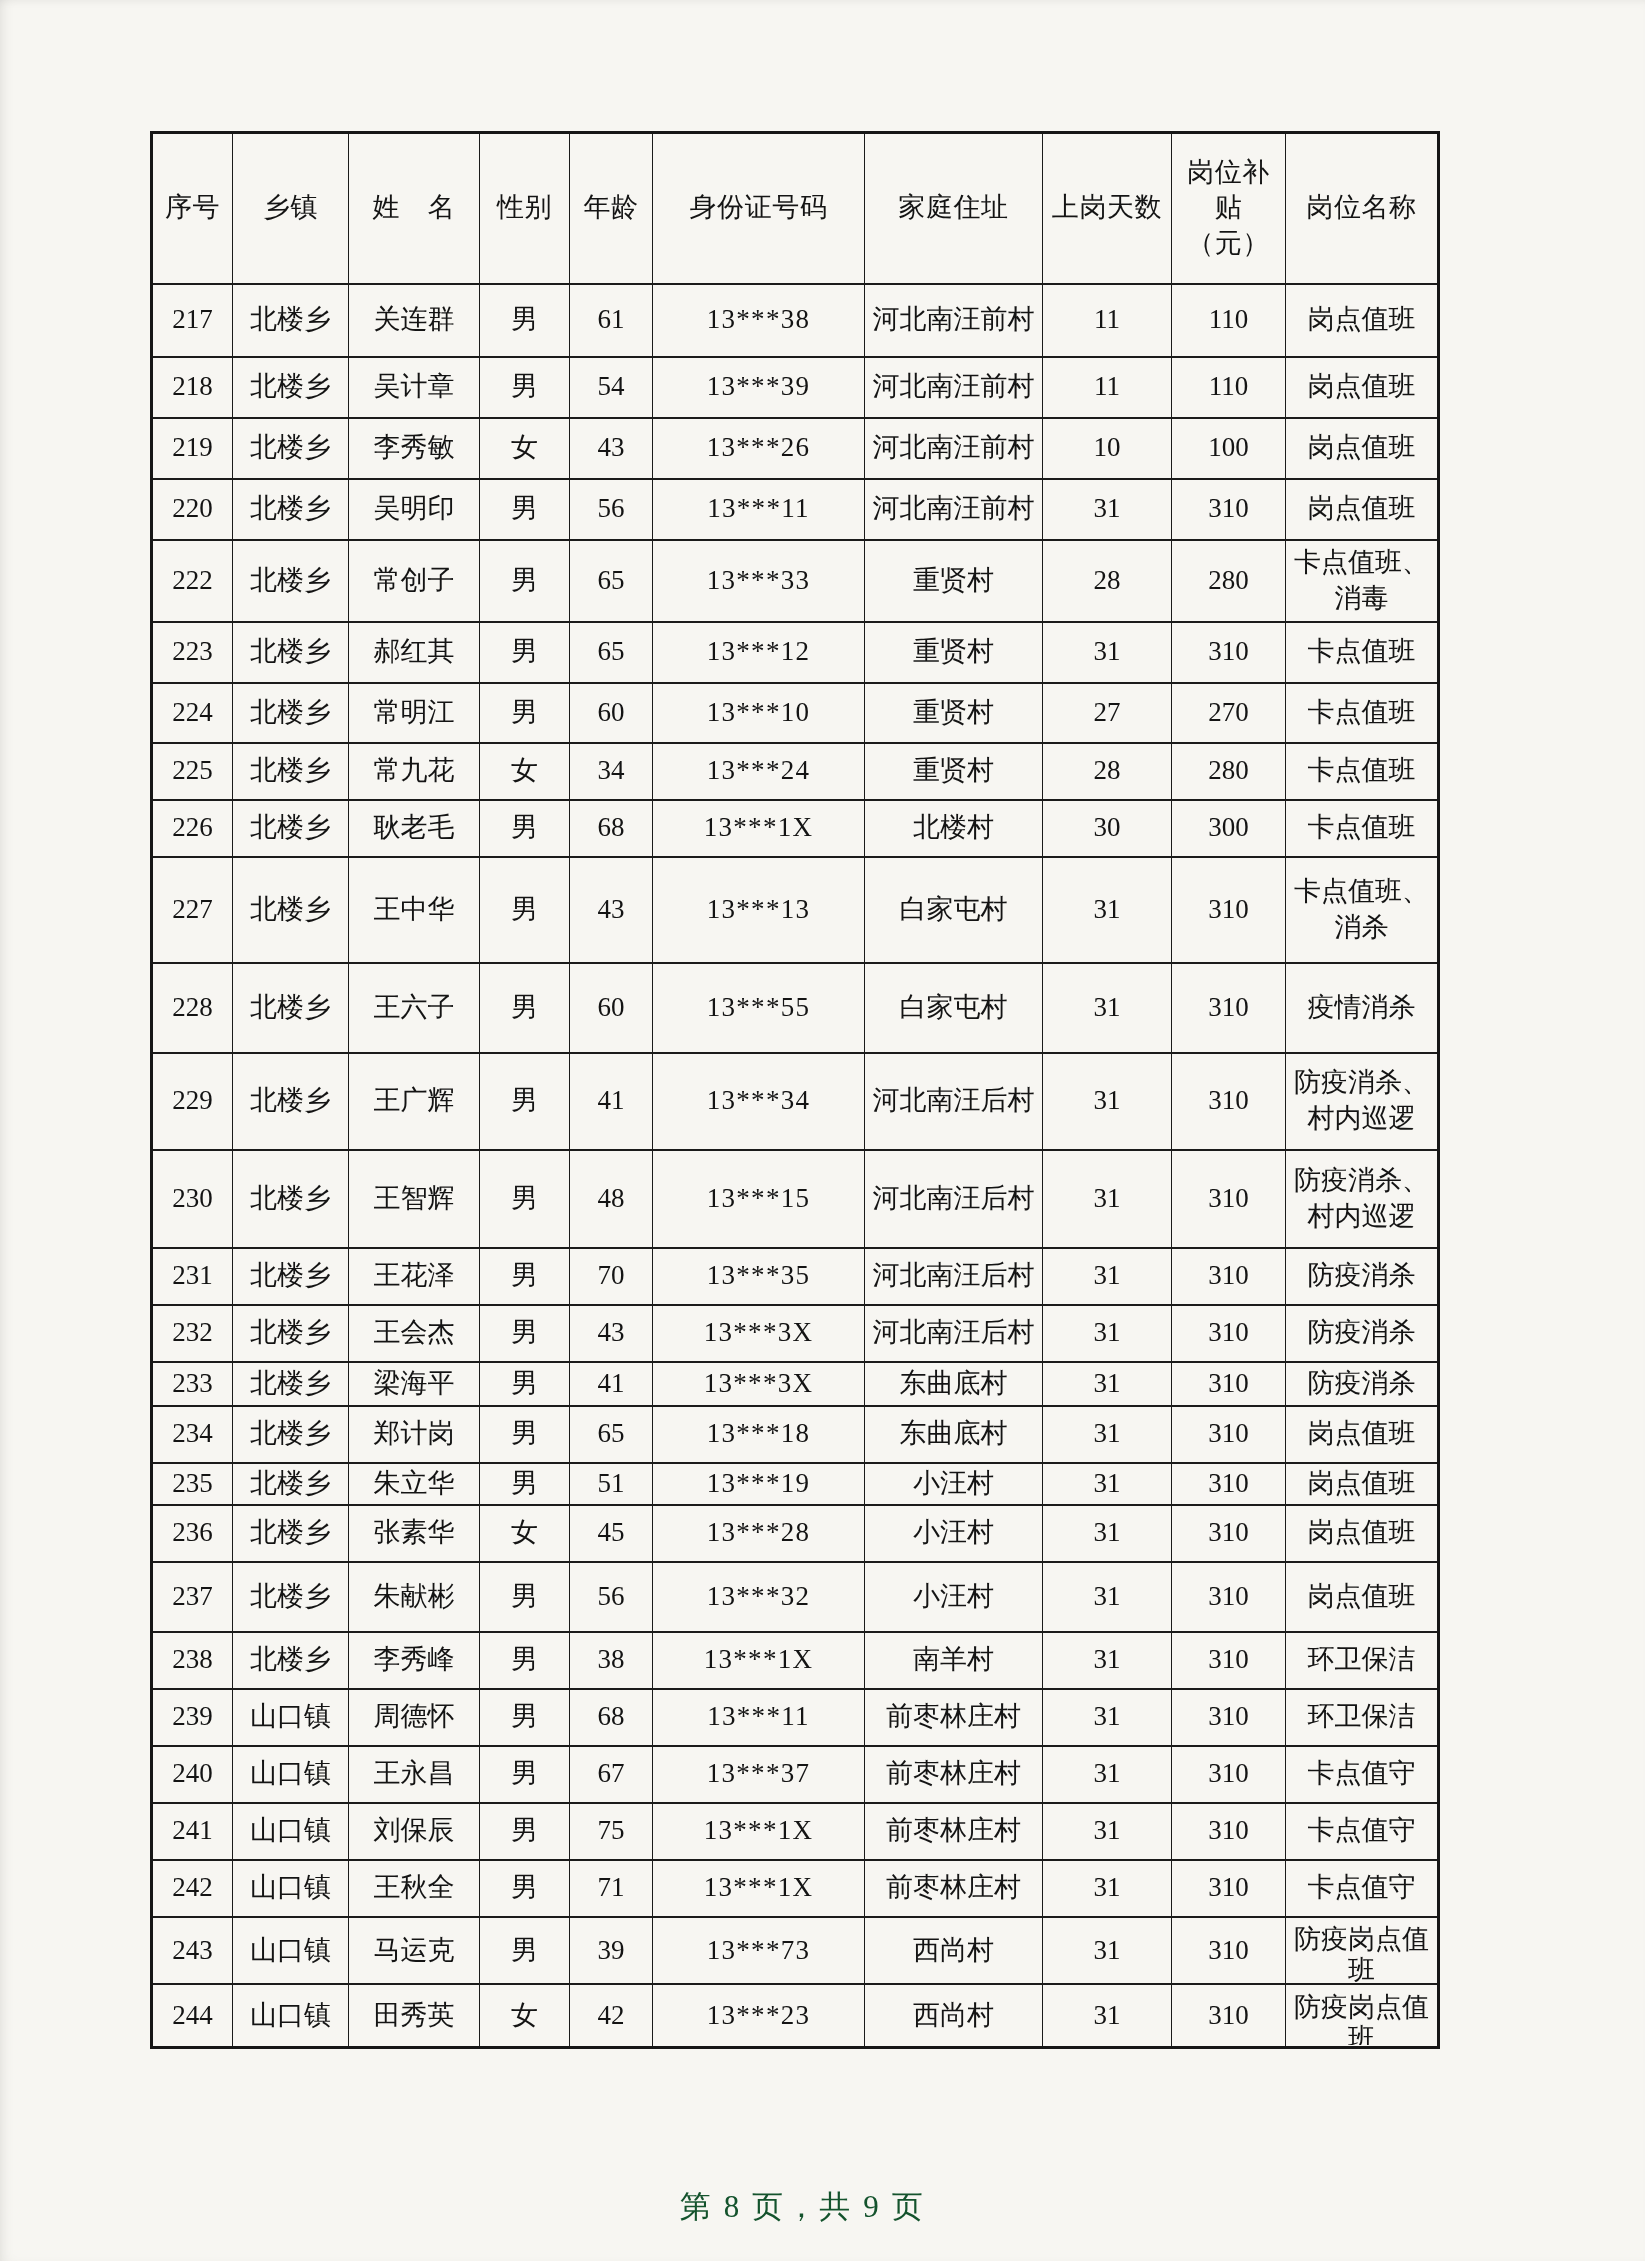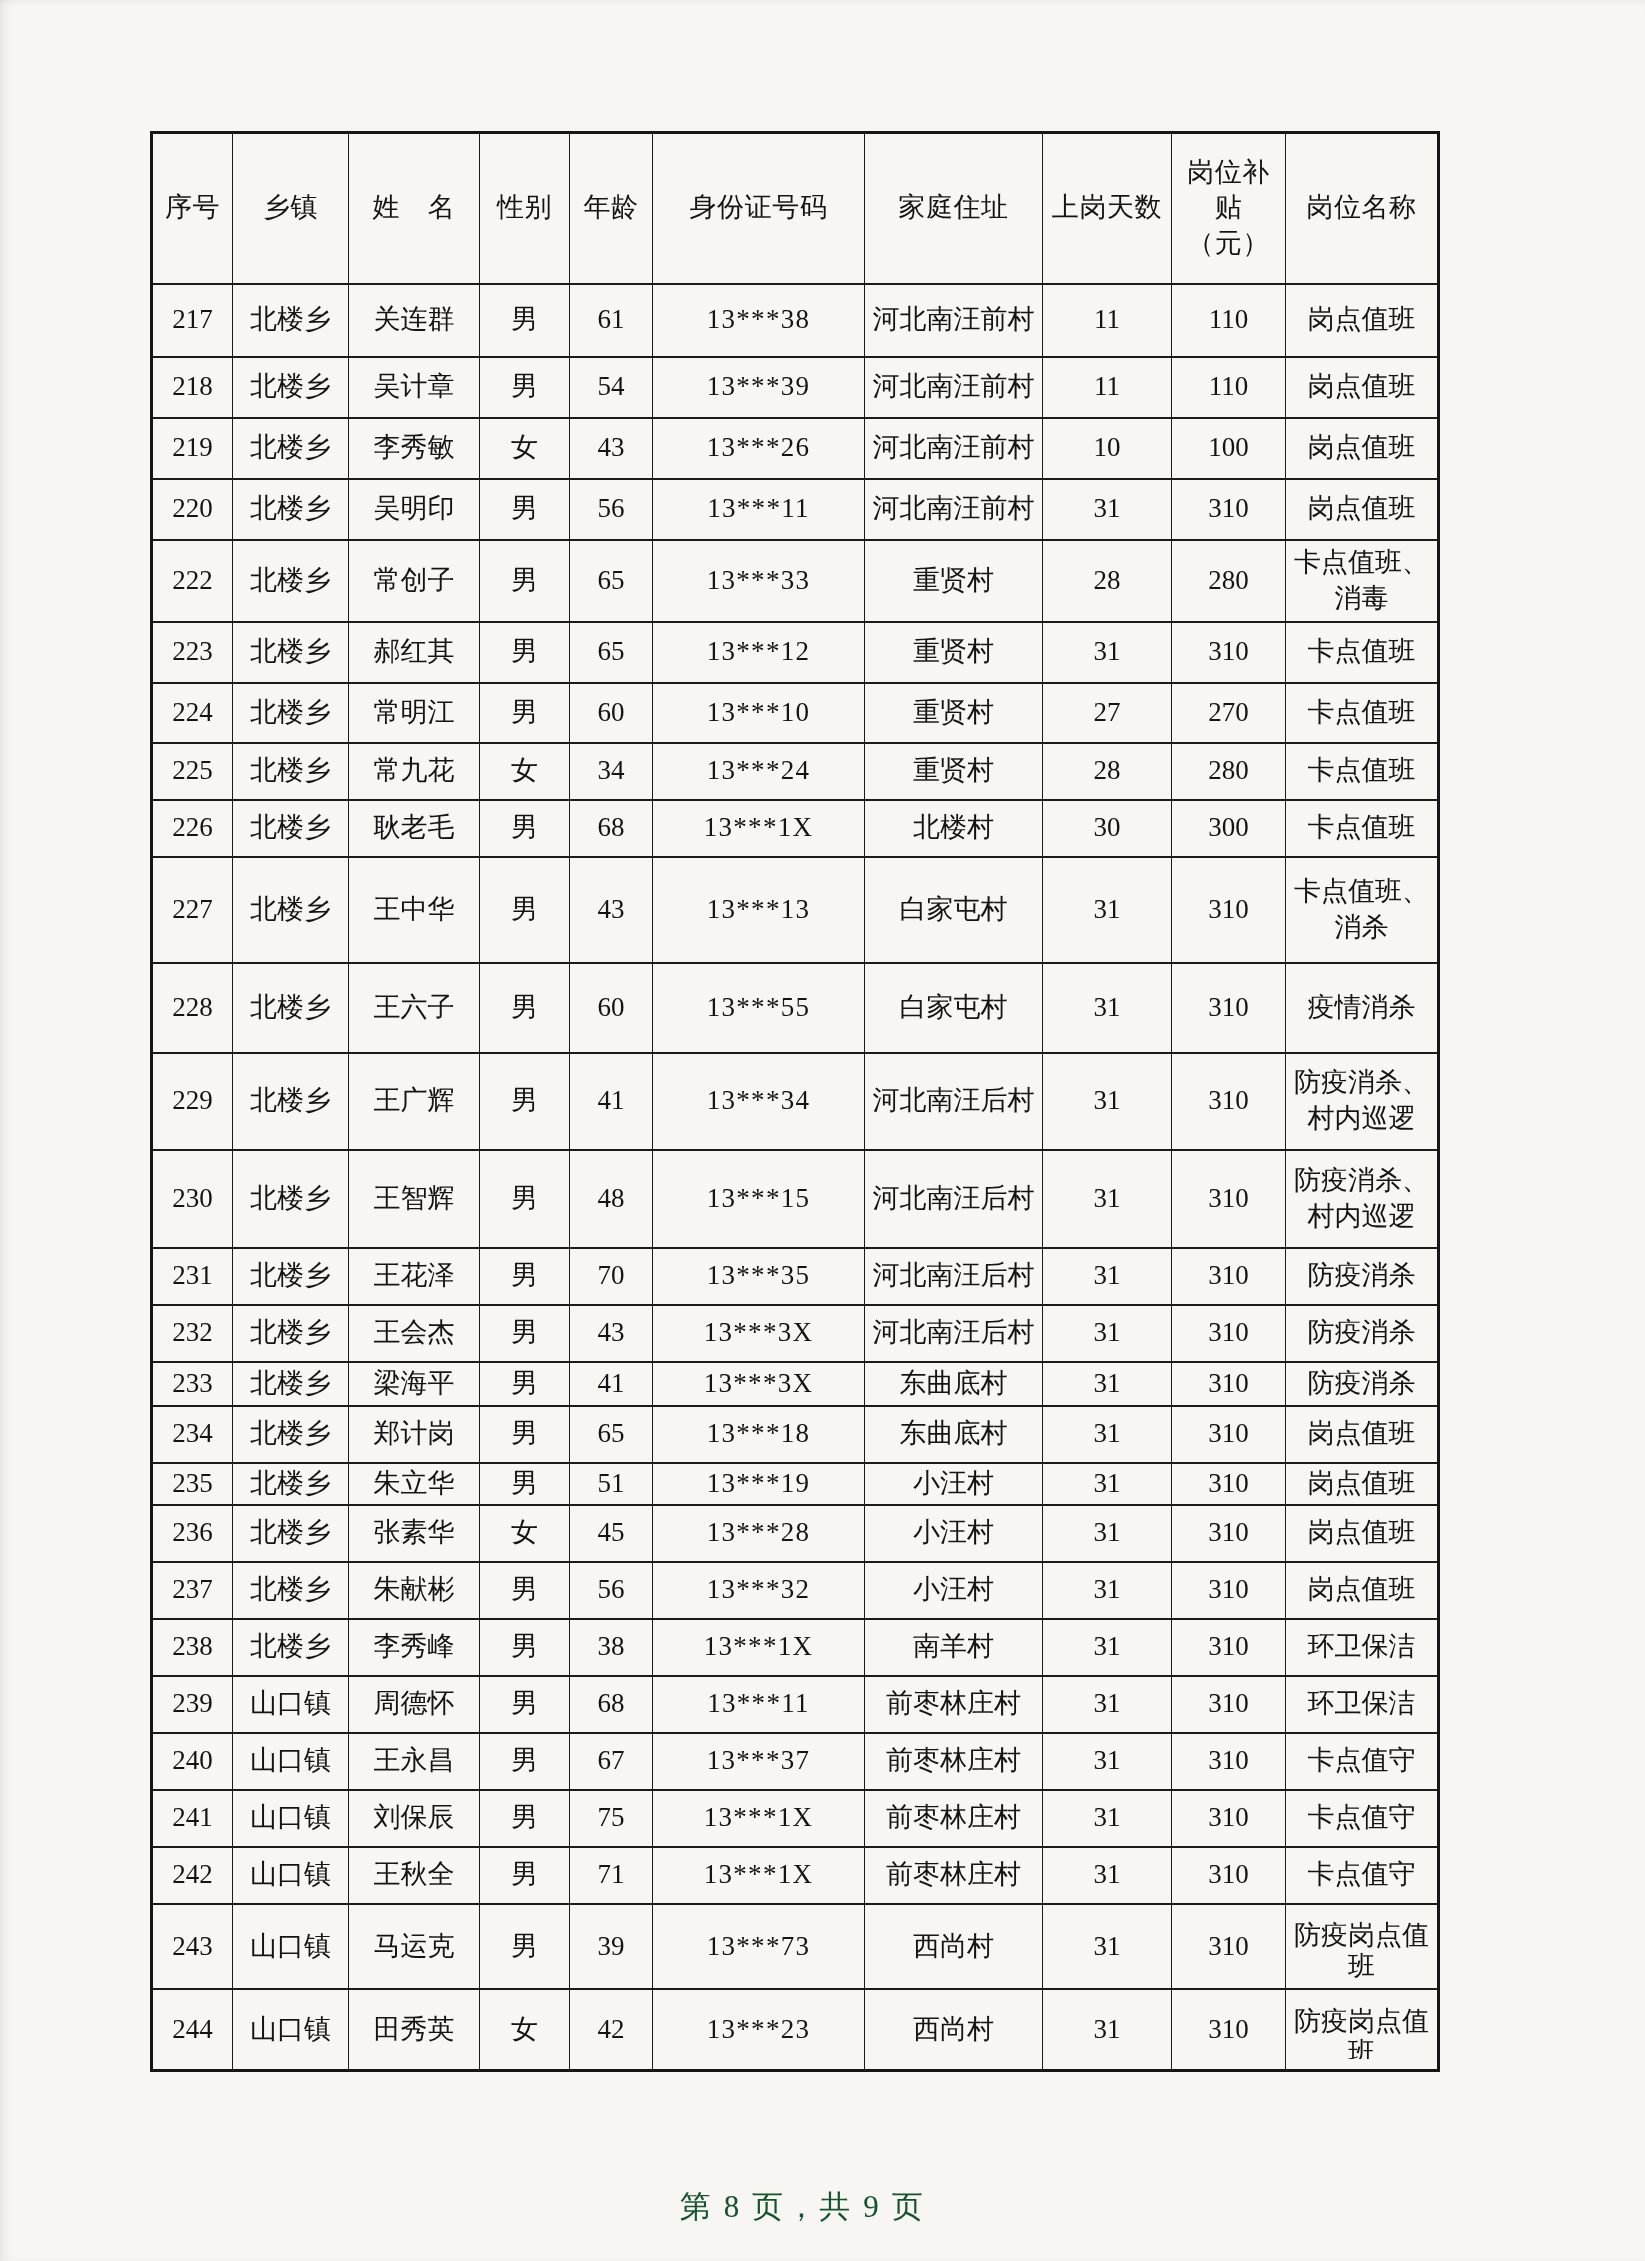--- a/index.html
+++ b/index.html
@@ -35,21 +35,21 @@
   table.roster{border:3.2px solid #161616;}
   thead tr{height:151px;}
   th{letter-spacing:0.6px;}
   th.pre{white-space:pre-line;}
   td[data-name="cell-id"]{letter-spacing:1.3px;}
   td[data-name="cell-address"]{padding:1.3px 1.9px;font-size:26.4px;}
   td[data-name="cell-post"]{padding:1.3px 6.4px;vertical-align:middle;}
   .clip{
     overflow:hidden;
     line-height:31px;
-    margin:9px auto;
+    margin:0 auto;
   }
   .footer{
     position:absolute;
     left:0;top:2186px;width:1605px;
     text-align:center;
     font-size:31px;
     letter-spacing:2.6px;
     color:#14532d;
   }
 </style>
@@ -309,21 +309,21 @@
           <td data-name="cell-town">北楼乡</td>
           <td data-name="cell-name">张素华</td>
           <td data-name="cell-gender">女</td>
           <td data-name="cell-age">45</td>
           <td data-name="cell-id">13***28</td>
           <td data-name="cell-address">小汪村</td>
           <td data-name="cell-days">31</td>
           <td data-name="cell-subsidy">310</td>
           <td data-name="cell-post">岗点值班</td>
         </tr>
-        <tr data-name="table-row" style="height: 57px; font-family: Liberation Serif, serif;">
+        <tr data-name="table-row" style="height: 70px; font-family: Liberation Serif, serif;">
           <td data-name="cell-no">237</td>
           <td data-name="cell-town">北楼乡</td>
           <td data-name="cell-name">朱献彬</td>
           <td data-name="cell-gender">男</td>
           <td data-name="cell-age">56</td>
           <td data-name="cell-id">13***32</td>
           <td data-name="cell-address">小汪村</td>
           <td data-name="cell-days">31</td>
           <td data-name="cell-subsidy">310</td>
           <td data-name="cell-post">岗点值班</td>

